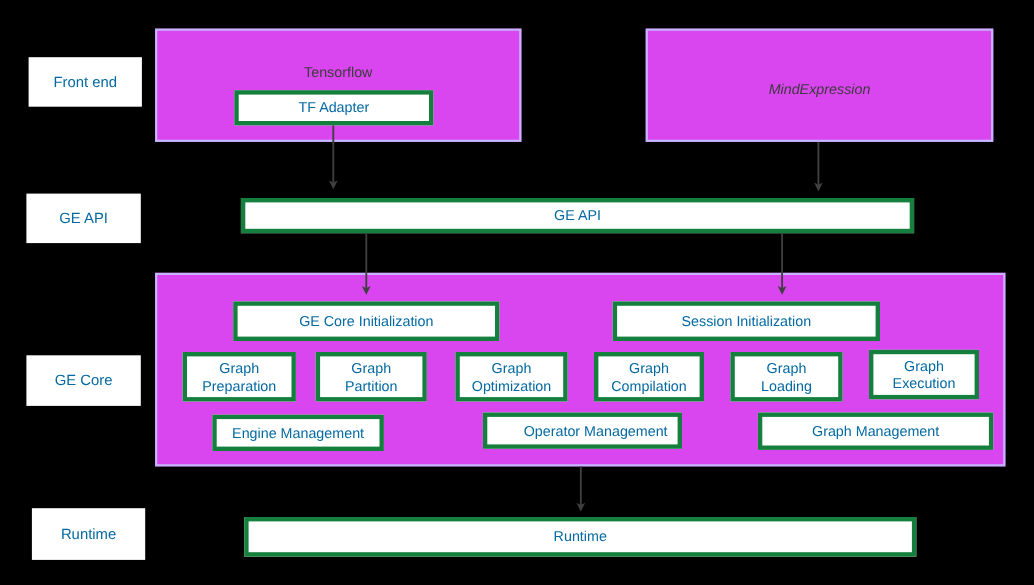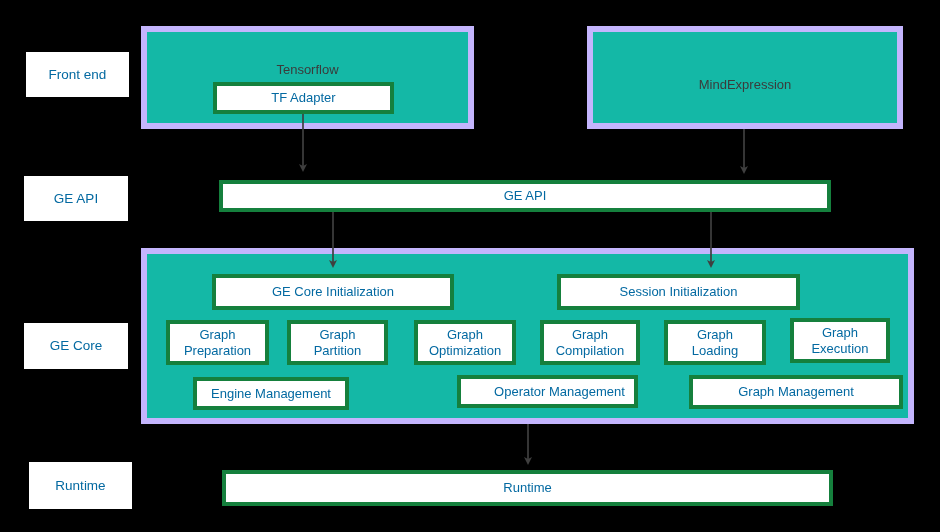--- a/index.html
+++ b/index.html
@@ -29,22 +29,22 @@
   .tier-label{
     border:none;
     font-size:13.5px;
   }
   
   .bordered{ border:4px solid #15803d; }
 
   
   .panel{
     position:absolute;
-    background:#14b8a6;
-    border:6px solid #c4b5fd;
+    background:#d946ef;
+    border:2px solid #c4b5fd;
     box-sizing:border-box;
   }
   .panel-title{
     position:absolute;
     left:0;right:0;
     text-align:center;
     color:#3b3b3b;
     font-size:13px;
   }
 
@@ -77,21 +77,21 @@
   </div>
 
   <div class="panel" style="left:141px;top:26px;width:333px;height:103px;">
     <div class="panel-title" style="top:30px;">Tensorflow</div>
   </div>
   <div class="box bordered" style="left:213px;top:82px;width:181px;height:32px;">
     <span>TF Adapter</span>
   </div>
 
   <div class="panel" style="left:587px;top:26px;width:316px;height:103px;">
-    <div class="panel-title" style="top:45px;">MindExpression</div>
+    <div class="panel-title" style="top:45px;font-style:italic;">MindExpression</div>
   </div>
 
   <div class="box bordered" style="left:219px;top:180px;width:612px;height:32px;">
     <span>GE API</span>
   </div>
 
   <div class="panel" style="left:141px;top:248px;width:773px;height:176px;"></div>
 
   <div class="box bordered" style="left:212px;top:274px;width:242px;height:36px;">
     <span>GE Core Initialization</span>
@@ -128,21 +128,21 @@
 
   <div class="box bordered" style="left:790px;top:318px;width:100px;height:45px;flex-direction:column;">
     <span>Graph</span>
     <span>Execution</span>
   </div>
 
   <div class="box bordered" style="left:193px;top:377px;width:156px;height:33px;">
     <span>Engine Management</span>
   </div>
 
-  <div class="box bordered" style="left:457px;top:375px;width:181px;height:33px;padding-left:24px;">
+  <div class="box bordered" style="left:439px;top:375px;width:181px;height:33px;padding-left:24px;">
     <span>Operator Management</span>
   </div>
 
   <div class="box bordered" style="left:689px;top:375px;width:214px;height:34px;">
     <span>Graph Management</span>
   </div>
 
   <div class="box bordered" style="left:222px;top:470px;width:611px;height:36px;">
     <span>Runtime</span>
   </div>

